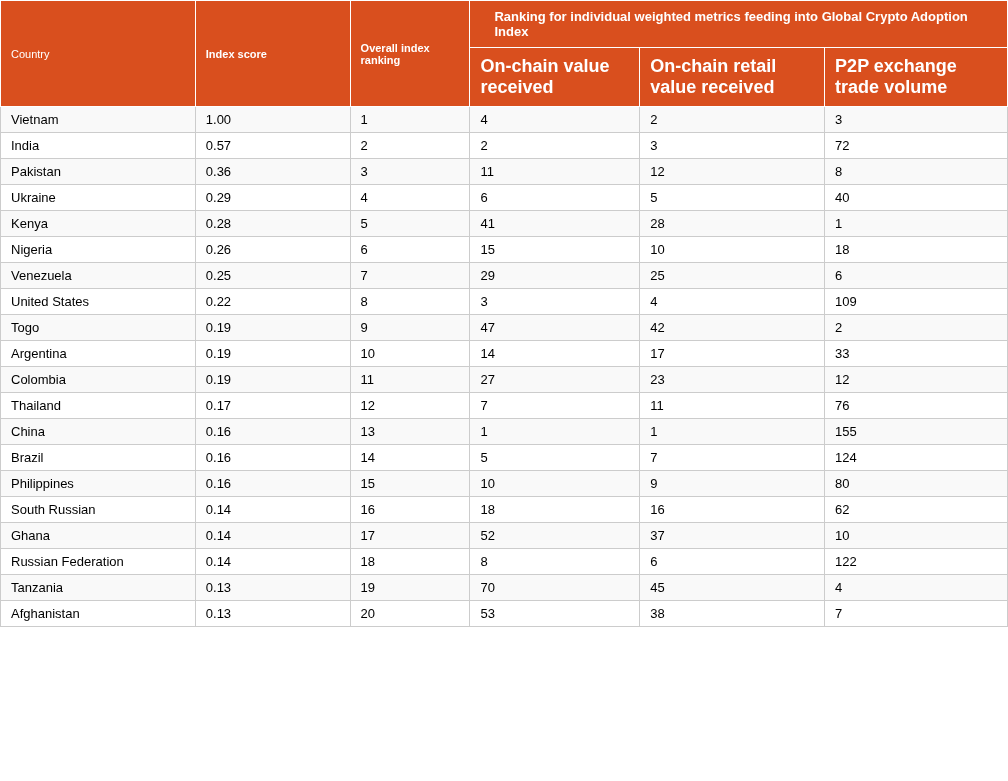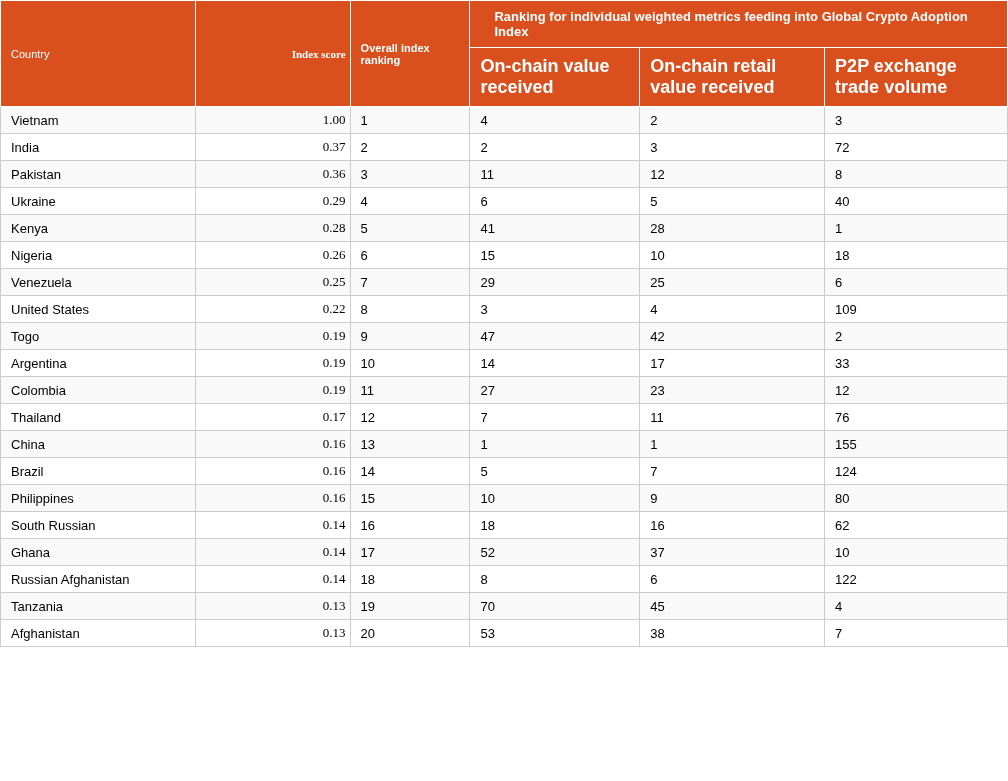--- a/index.html
+++ b/index.html
@@ -71,23 +71,21 @@
       background-color: #fff;
     }
 
     .col-country {
       width: 195px;
       font-weight: normal;
     }
 
     .col-index {
       width: 155px;
-      text-align: right;
       padding-right: 4px !important;
-      font-family: Liberation Serif, serif;
     }
 
     .col-ranking {
       width: 120px;
     }
 
     .col-onchain {
       width: 170px;
     }
 
@@ -121,21 +119,21 @@
     <tr class="data-row">
       <td class="col-country">Vietnam</td>
       <td class="col-index">1.00</td>
       <td class="col-ranking">1</td>
       <td class="col-onchain">4</td>
       <td class="col-retail">2</td>
       <td class="col-p2p">3</td>
     </tr>
         <tr class="data-row">
       <td class="col-country">India</td>
-      <td class="col-index">0.37</td>
+      <td class="col-index">0.57</td>
       <td class="col-ranking">2</td>
       <td class="col-onchain">2</td>
       <td class="col-retail">3</td>
       <td class="col-p2p">72</td>
     </tr>
         <tr class="data-row">
       <td class="col-country">Pakistan</td>
       <td class="col-index">0.36</td>
       <td class="col-ranking">3</td>
       <td class="col-onchain">11</td>
@@ -248,21 +246,21 @@
     </tr>
         <tr class="data-row">
       <td class="col-country">Ghana</td>
       <td class="col-index">0.14</td>
       <td class="col-ranking">17</td>
       <td class="col-onchain">52</td>
       <td class="col-retail">37</td>
       <td class="col-p2p">10</td>
     </tr>
         <tr class="data-row">
-      <td class="col-country">Russian Afghanistan</td>
+      <td class="col-country">Russian Federation</td>
       <td class="col-index">0.14</td>
       <td class="col-ranking">18</td>
       <td class="col-onchain">8</td>
       <td class="col-retail">6</td>
       <td class="col-p2p">122</td>
     </tr>
         <tr class="data-row">
       <td class="col-country">Tanzania</td>
       <td class="col-index">0.13</td>
       <td class="col-ranking">19</td>

